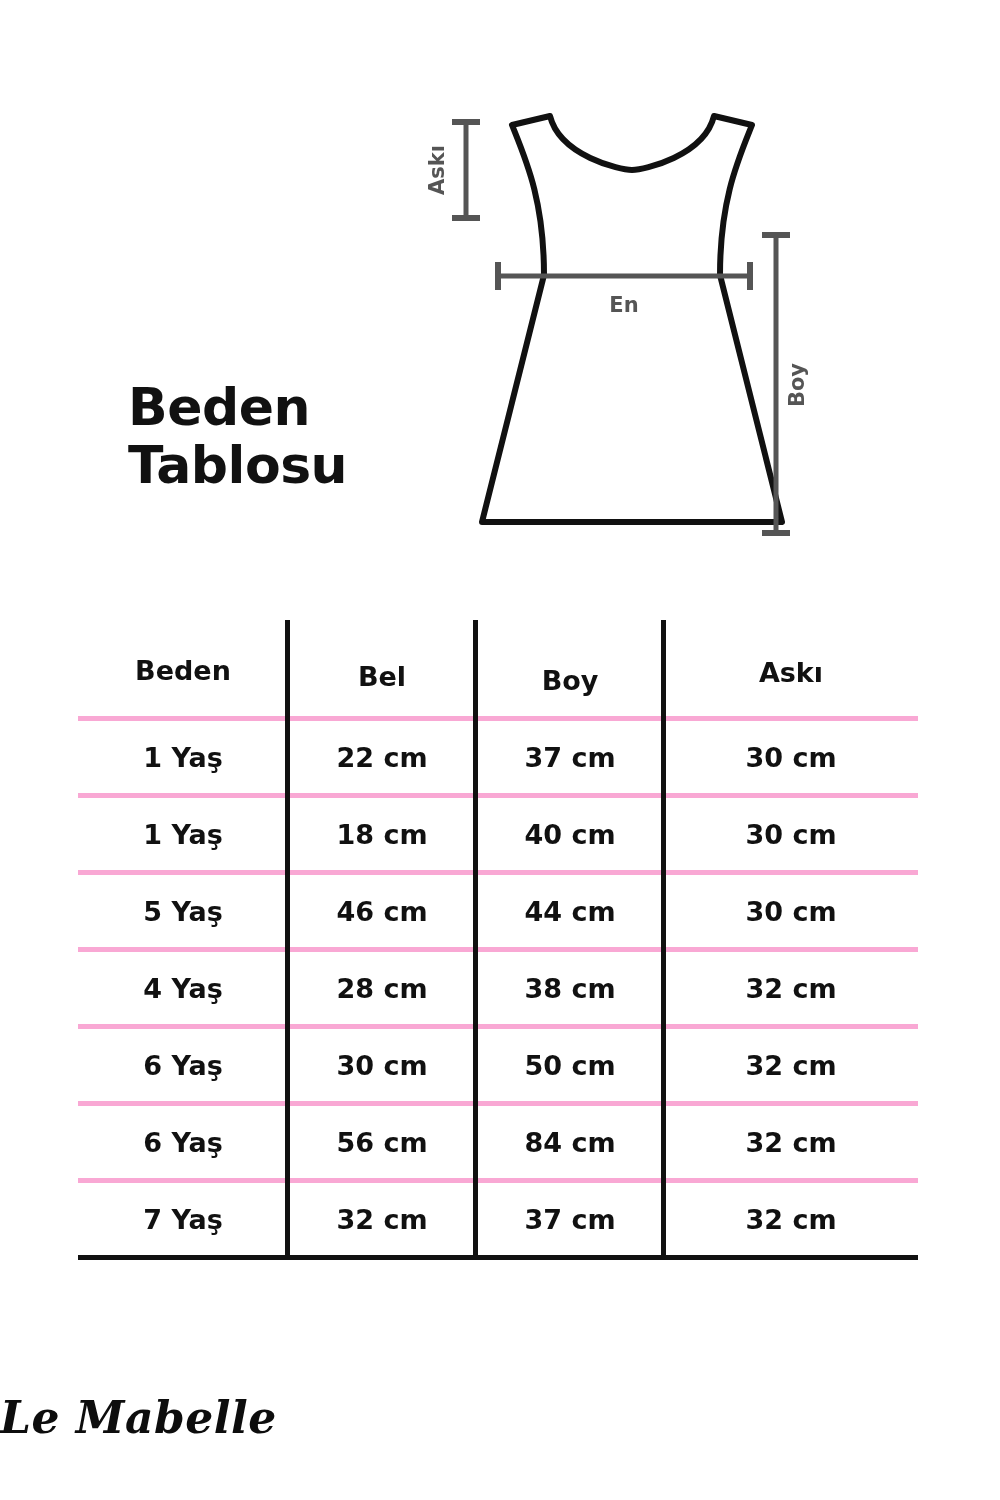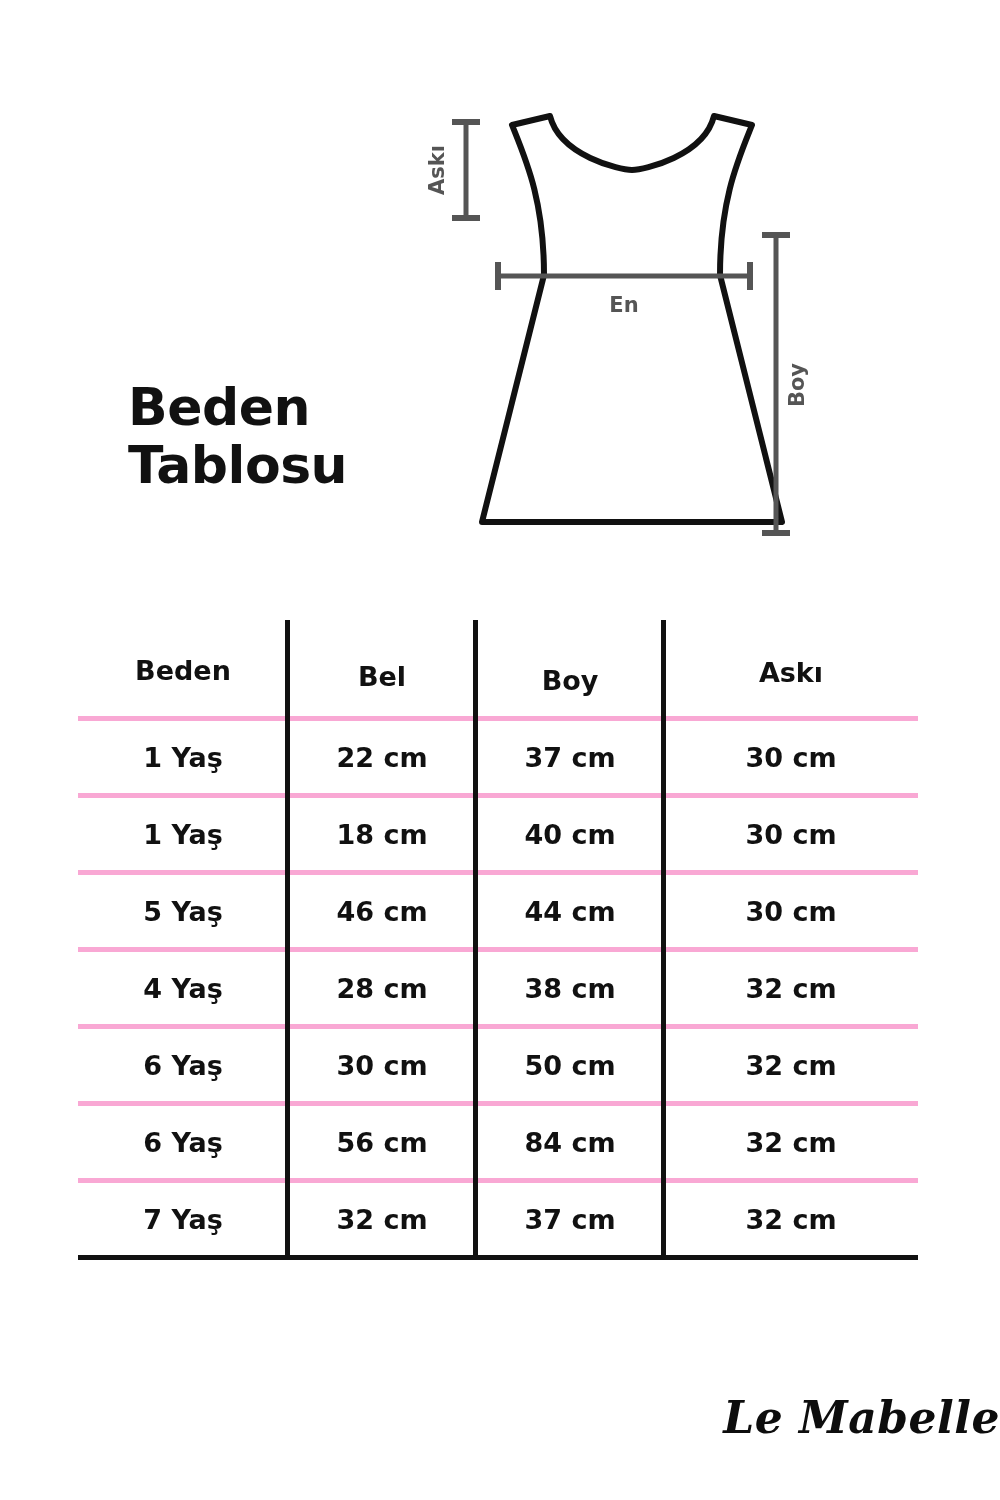--- a/index.html
+++ b/index.html
@@ -104,21 +104,21 @@
   .th-bel   { transform: translateY(8px); }
   .th-boy   { transform: translateY(12px); }
   .th-aski  { transform: translateY(4px); }
 
   
   .brand {
     position: absolute;
     left: 0;
     right: 0;
     top: 1392px;
-    text-align: right;
+    text-align: left;
     font-family: "DejaVu Serif", serif;
     font-style: italic;
     font-weight: bold;
     font-size: 44px;
     letter-spacing: 0.5px;
     color: #0d0d0d;
   }
 
   .dim-label {
     font-family: "DejaVu Sans", sans-serif;

